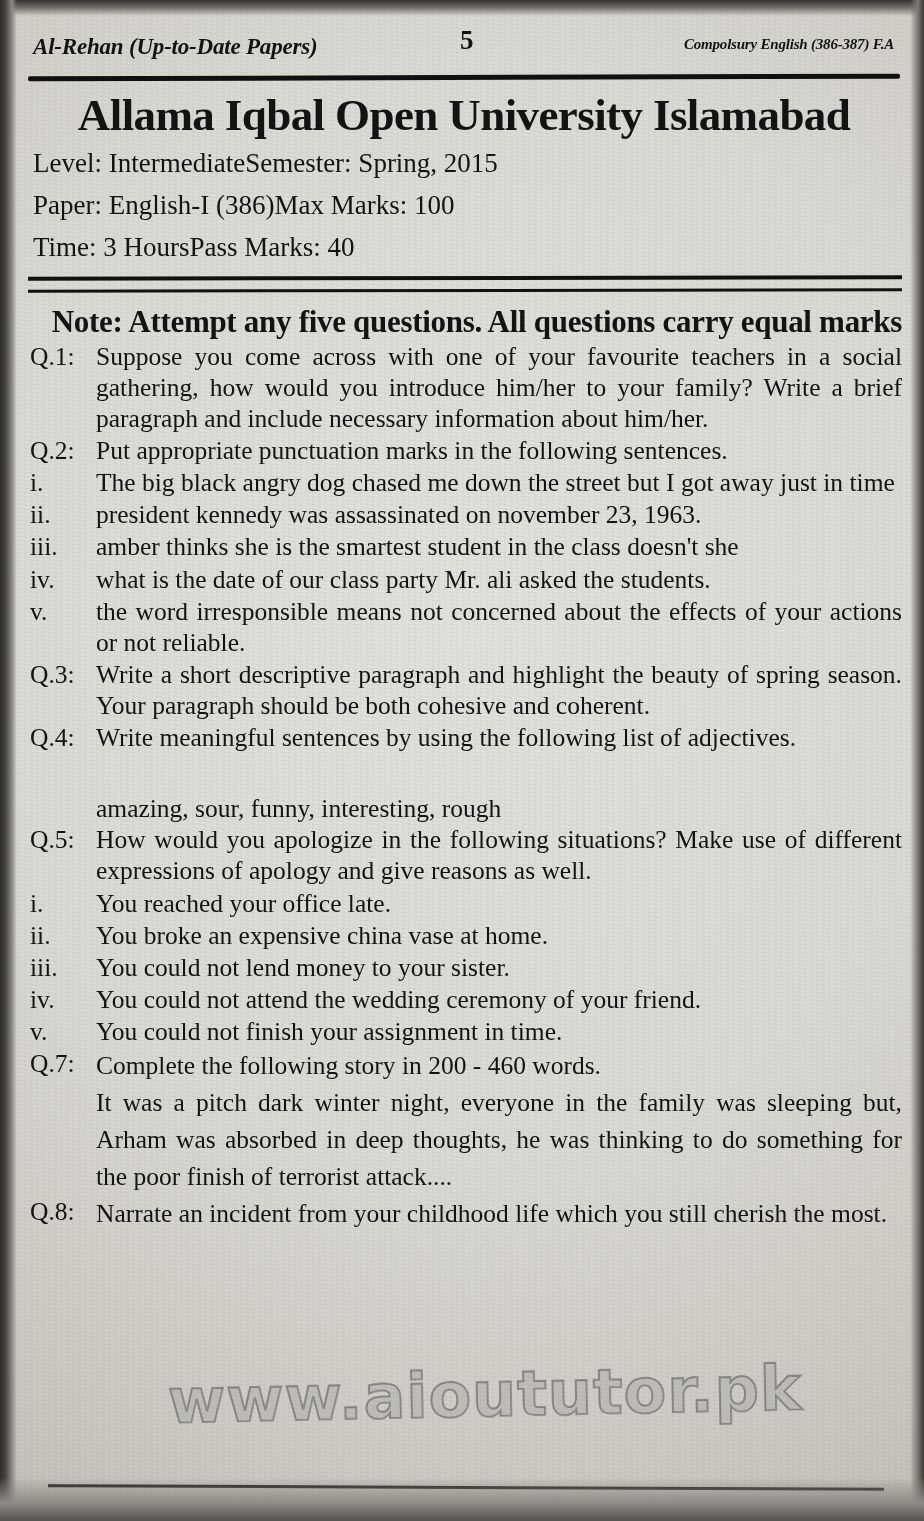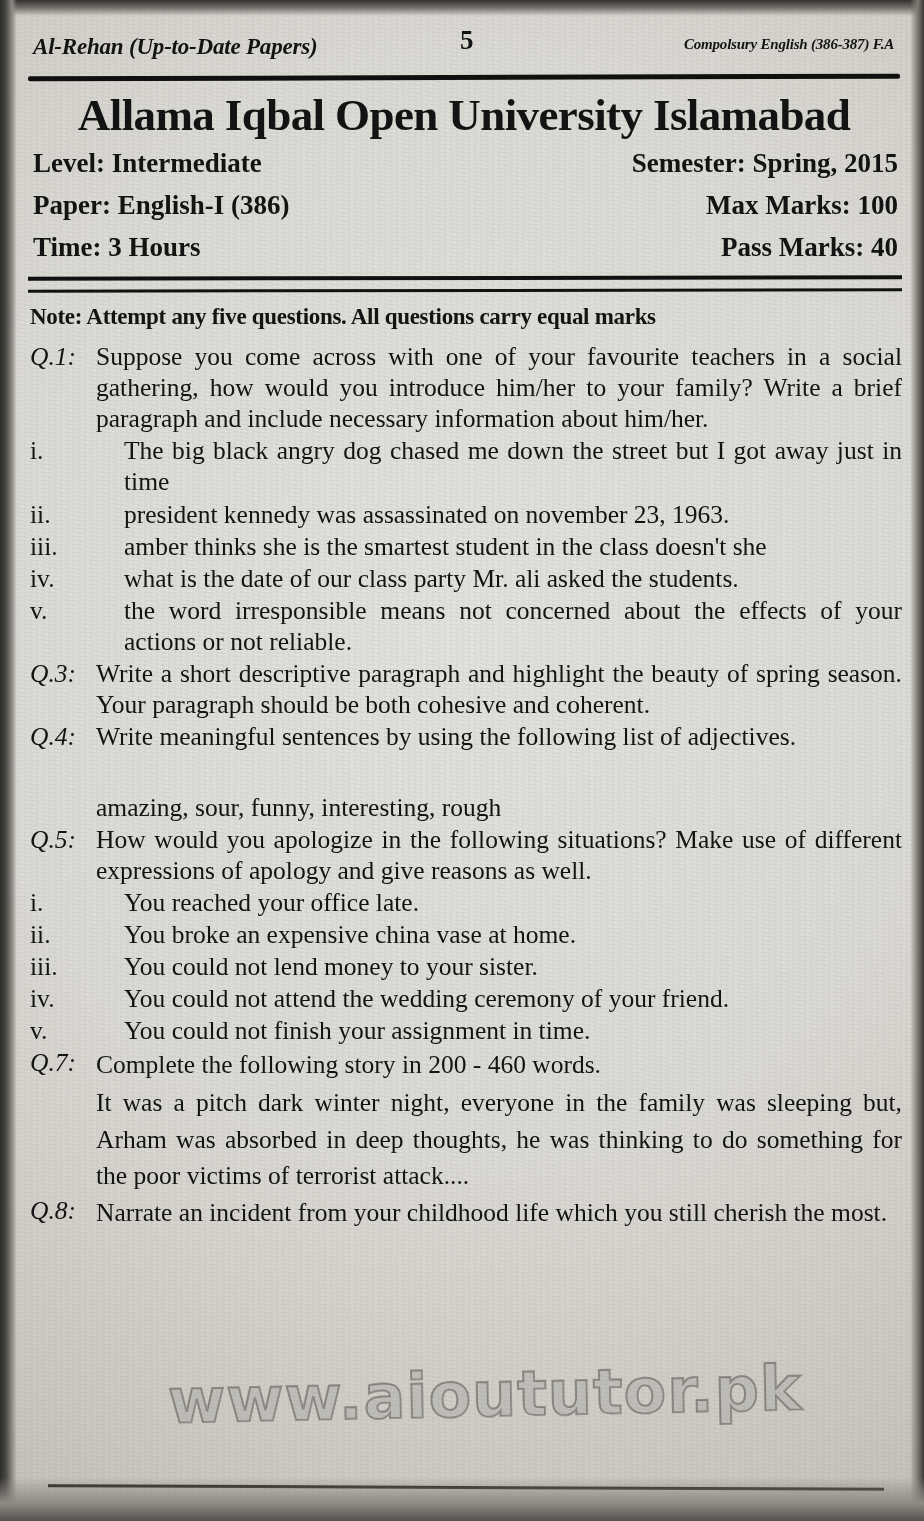--- a/index.html
+++ b/index.html
@@ -96,23 +96,23 @@
     letter-spacing: -0.6px;
     margin: 9px 24px 0 28px;
   }
 
   
   .meta {
     margin: 9px 26px 0 33px;
   }
   .meta-row {
     display: flex;
-    justify-content: space-between;
+    justify-content: flex-start;
     font-size: 27px;
-    font-weight: bold;
+    font-weight: normal;
     line-height: 1.0;
     margin-bottom: 15px;
   }
   .meta-row .mr { text-align: right; }
 
   .rule-double {
     margin: 13px 22px 0 28px;
     height: 9px;
     border-top: 4px solid #111;
     border-bottom: 3px solid #111;
@@ -120,36 +120,35 @@
   }
 
   
   .body {
     margin: 11px 22px 0 30px;
     font-size: 25.5px;
     line-height: 1.22;
   }
   .note {
     font-weight: bold;
-    font-size: 23px;
-    text-align: left;
+    font-size: 31px;
+    text-align: right;
     letter-spacing: -0.3px;
-    margin-bottom: 10px;
+    margin-bottom: 0;
   }
   
   .q {
     display: flex;
     align-items: flex-start;
     margin-bottom: 1px;
   }
   .q > .lbl {
     flex: 0 0 auto;
     width: 66px;
     white-space: nowrap;
-    font-style: italic;
   }
   .q > .txt {
     flex: 1 1 auto;
     text-align: justify;
     text-justify: inter-word;
   }
   .q.loose > .txt { line-height: 1.42; }
 
   
   .ri {
@@ -157,21 +156,20 @@
     align-items: flex-start;
     margin-bottom: 1px;
   }
   .ri > .lbl {
     flex: 0 0 auto;
     width: 66px;
   }
   .ri > .txt {
     flex: 1 1 auto;
     text-align: justify;
-    margin-left: 28px;
   }
   .ri.nojust > .txt { text-align: left; }
 
   
   .indent {
     margin-left: 66px;
     margin-top: 40px;
   }
   .story {
     margin-left: 66px;
@@ -251,20 +249,24 @@
 
     <div class="body">
 
       <div class="note">Note: Attempt any five questions. All questions carry equal marks</div>
 
       <div class="q">
         <span class="lbl">Q.1:</span>
         <span class="txt">Suppose you come across with one of your favourite teachers in a social gathering, how would you introduce him/her to your family? Write a brief paragraph and include necessary information about him/her.</span>
       </div>
 
+      <div class="q">
+        <span class="lbl">Q.2:</span>
+        <span class="txt">Put appropriate punctuation marks in the following sentences.</span>
+      </div>
       <div class="ri">
         <span class="lbl">i.</span>
         <span class="txt">The big black angry dog chased me down the street but I got away just in time</span>
       </div>
       <div class="ri nojust">
         <span class="lbl">ii.</span>
         <span class="txt">president kennedy was assassinated on november 23, 1963.</span>
       </div>
       <div class="ri nojust">
         <span class="lbl">iii.</span>
@@ -313,21 +315,21 @@
       <div class="ri nojust">
         <span class="lbl">v.</span>
         <span class="txt">You could not finish your assignment in time.</span>
       </div>
 
 
       <div class="q loose">
         <span class="lbl">Q.7:</span>
         <span class="txt">Complete the following story in 200 - 460 words.</span>
       </div>
-      <div class="story">It was a pitch dark winter night, everyone in the family was sleeping but, Arham was absorbed in deep thoughts, he was thinking to do something for the poor victims of terrorist attack....</div>
+      <div class="story">It was a pitch dark winter night, everyone in the family was sleeping but, Arham was absorbed in deep thoughts, he was thinking to do something for the poor finish of terrorist attack....</div>
 
       <div class="q loose">
         <span class="lbl">Q.8:</span>
         <span class="txt">Narrate an incident from your childhood life which you still cherish the most.</span>
       </div>
 
     </div>
   </div>
 
   <div class="watermark">www.aioututor.pk</div>

